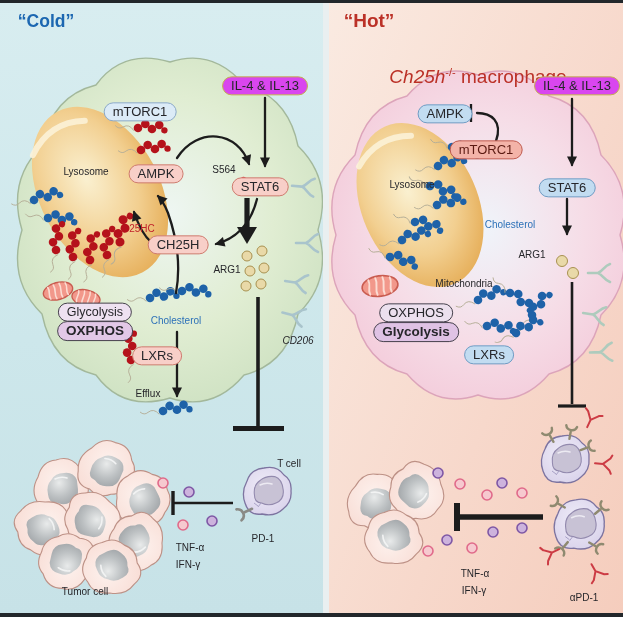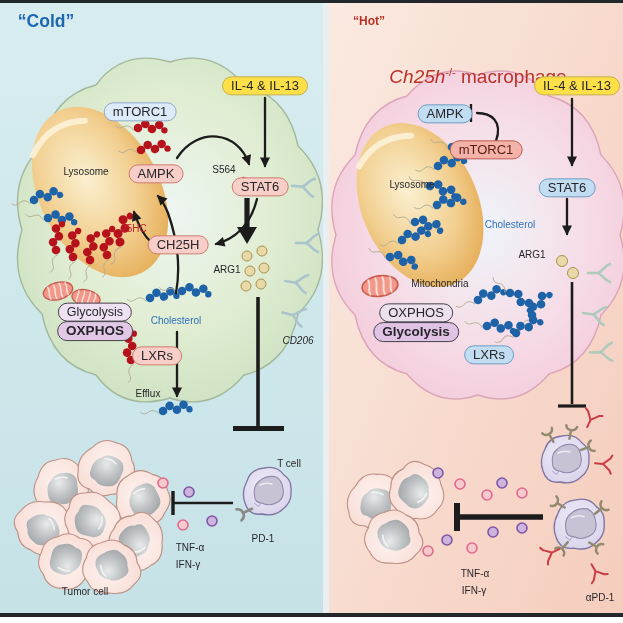--- a/index.html
+++ b/index.html
@@ -10,28 +10,28 @@
   .panel-right{left:329px;width:294px;background:linear-gradient(112deg,#faeae1 0%,#f7d8cb 60%,#f5cdbd 100%);}
   .bottom-white{position:absolute;left:0;top:617px;width:623px;height:6px;background:#fff;}
   svg.art{position:absolute;left:0;top:0;pointer-events:none;}
   .lbl{position:absolute;transform:translate(-50%,-50%);white-space:nowrap;font-size:10px;color:#26262a;line-height:1.05;}
   .pill{position:absolute;transform:translate(-50%,-50%);white-space:nowrap;font-size:13px;color:#26262a;
         border-radius:10px;padding:1.5px 8px;border:1.6px solid #888;line-height:1.1;}
   .p-blue   {background:#dcebf7;border-color:#8ba9c9;}
   .p-blue2  {background:#c2dcf1;border-color:#6f9cc4;}
   .p-pink   {background:#f8cfc8;border-color:#cf7b6e;}
   .p-red    {background:#f3b3a8;border-color:#c05a4e;color:#5b1a12;}
-  .p-yellow {background:#fde047;border-color:#c4b050;}
+  .p-yellow {background:#d946ef;border-color:#c4b050;}
   .p-lavA   {background:#eee1f1;border-color:#46414d;}
   .p-lavB   {background:#e2c8e7;border-color:#46414d;font-weight:bold;font-size:13.5px;}
   .p-lavC   {background:#ece0ee;border-color:#46414d;}
   .p-lavD   {background:#dfc2e4;border-color:#46414d;font-weight:bold;font-size:13.5px;}
   .t-cold{color:#1c67b1;font-size:17.5px;font-weight:bold;}
   .t-sub-l{color:#1c67b1;font-size:19px;}
-  .t-hot{color:#bb3127;font-size:12px;font-weight:bold;}
+  .t-hot{color:#bb3127;font-size:19px;font-weight:bold;}
   .t-sub-r{color:#bb3127;font-size:19px;}
   .t-sub-r .it{font-style:italic;}
   .t-sub-r sup{font-size:11px;}
   .c-red{color:#c1222b;}
   .c-blue{color:#2d71b8;}
 </style>
 </head>
 <body>
 
 <div id="stage">
@@ -295,21 +295,21 @@
     </g>
   </svg>
 
   <div class="lbl t-cold" style="left:46px;top:21px;">“Cold”</div>
   <div class="pill p-yellow" style="left:265px;top:86px;">IL-4 &amp; IL-13</div>
   <div class="pill p-blue" style="left:140px;top:112px;">mTORC1</div>
   <div class="pill p-pink" style="left:156px;top:174px;">AMPK</div>
   <div class="lbl" style="left:224px;top:170px;">S564</div>
   <div class="pill p-pink" style="left:260px;top:187px;">STAT6</div>
   <div class="lbl" style="left:86px;top:172px;">Lysosome</div>
-  <div class="lbl c-red" style="left:134px;top:229px;">25HC</div>
+  <div class="lbl c-red" style="left:142px;top:229px;">25HC</div>
   <div class="pill p-pink" style="left:178px;top:245px;">CH25H</div>
   <div class="lbl" style="left:227px;top:270px;">ARG1</div>
   <div class="pill p-lavA" style="left:95px;top:312px;font-size:12.5px;">Glycolysis</div>
   <div class="pill p-lavB" style="left:95px;top:331px;">OXPHOS</div>
   <div class="lbl c-blue" style="left:176px;top:321px;">Cholesterol</div>
   <div class="pill p-pink" style="left:157px;top:356px;">LXRs</div>
   <div class="lbl" style="left:148px;top:394px;">Efflux</div>
   <div class="lbl" style="left:298px;top:341px;font-style:italic;">CD206</div>
   <div class="lbl" style="left:289px;top:464px;">T cell</div>
   <div class="lbl" style="left:263px;top:539px;">PD-1</div>
@@ -319,21 +319,21 @@
 
   <div class="lbl t-hot" style="left:369px;top:21px;">“Hot”</div>
   <div class="lbl t-sub-r" style="left:478px;top:47px;margin-top:30px;"><span class="it">Ch25h</span><sup>-/-</sup><span> macrophage</span></div>
   <div class="pill p-blue2" style="left:445px;top:114px;">AMPK</div>
   <div class="pill p-red" style="left:486px;top:150px;">mTORC1</div>
   <div class="pill p-yellow" style="left:577px;top:86px;">IL-4 &amp; IL-13</div>
   <div class="pill p-blue2" style="left:567px;top:188px;">STAT6</div>
   <div class="lbl" style="left:412px;top:185px;">Lysosome</div>
   <div class="lbl c-blue" style="left:510px;top:225px;">Cholesterol</div>
   <div class="lbl" style="left:532px;top:255px;">ARG1</div>
-  <div class="lbl" style="left:440px;top:284px;">Mitochondria</div>
+  <div class="lbl" style="left:464px;top:284px;">Mitochondria</div>
   <div class="pill p-lavC" style="left:416px;top:313px;">OXPHOS</div>
   <div class="pill p-lavD" style="left:416px;top:332px;">Glycolysis</div>
   <div class="pill p-blue2" style="left:489px;top:355px;">LXRs</div>
   <div class="lbl" style="left:475px;top:574px;">TNF-α</div>
   <div class="lbl" style="left:474px;top:591px;">IFN-γ</div>
-  <div class="lbl" style="left:584px;top:598px;margin-left:16px;">αPD-1</div>
+  <div class="lbl" style="left:584px;top:598px;">αPD-1</div>
 
 </div>
 
 </body></html>

